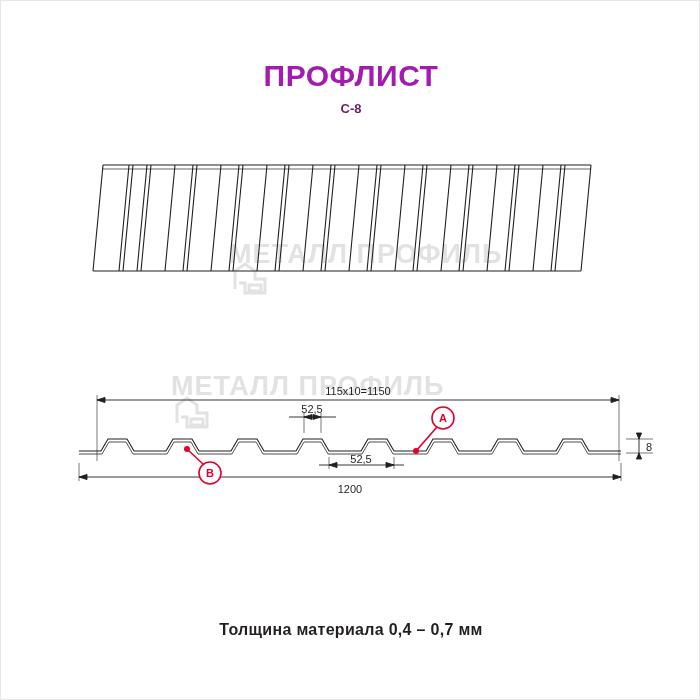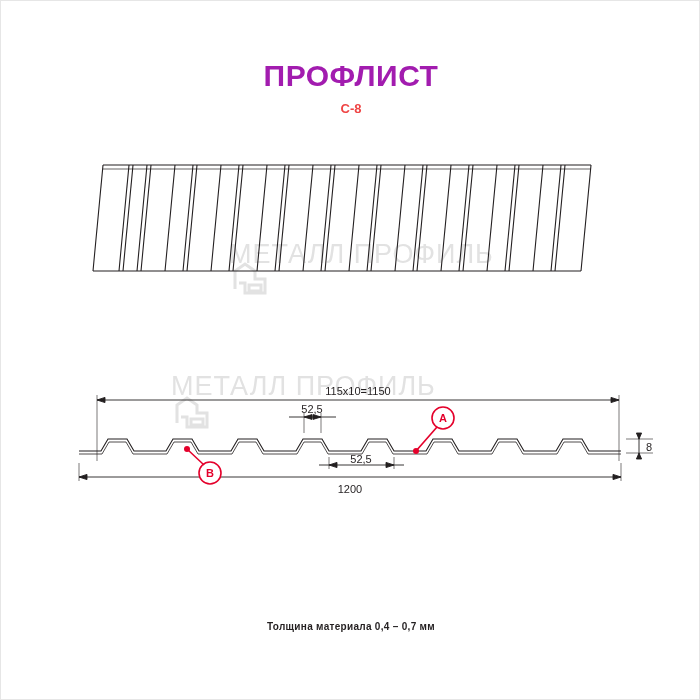--- a/index.html
+++ b/index.html
@@ -33,29 +33,29 @@
     color: #a21caf;
   }
   .subtitle {
     position: absolute;
     top: 100px;
     left: 0;
     width: 700px;
     text-align: center;
     font-size: 13px;
     font-weight: bold;
-    color: #ef4444;
+    color: #701a75;
   }
   .footer-note {
     position: absolute;
     top: 620px;
     left: 0;
     width: 700px;
     text-align: center;
-    font-size: 10px;
+    font-size: 16px;
     font-weight: bold;
     letter-spacing: 0.3px;
     color: #231f20;
   }
   .iso-wrap {
     position: absolute;
     top: 140px;
     left: 70px;
     width: 560px;
     height: 175px;
@@ -64,21 +64,21 @@
     position: absolute;
     top: 372px;
     left: 60px;
     width: 600px;
     height: 130px;
   }
   .wm {
     position: absolute;
     pointer-events: none;
     color: #e2e2e2;
-    font-weight: normal;
+    font-weight: bold;
     font-family: "Liberation Sans", sans-serif;
     white-space: nowrap;
     letter-spacing: 1px;
   }
   .wm1 {
     top: 238px;
     left: 228px;
     font-size: 27px;
   }
   .wm2 {

